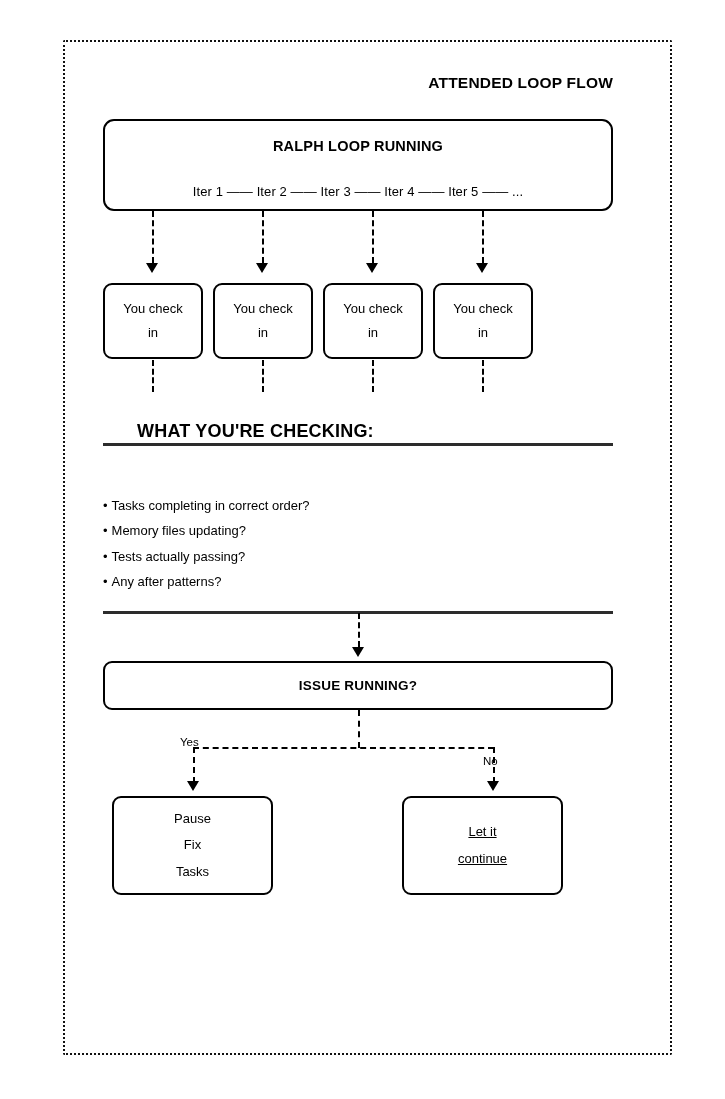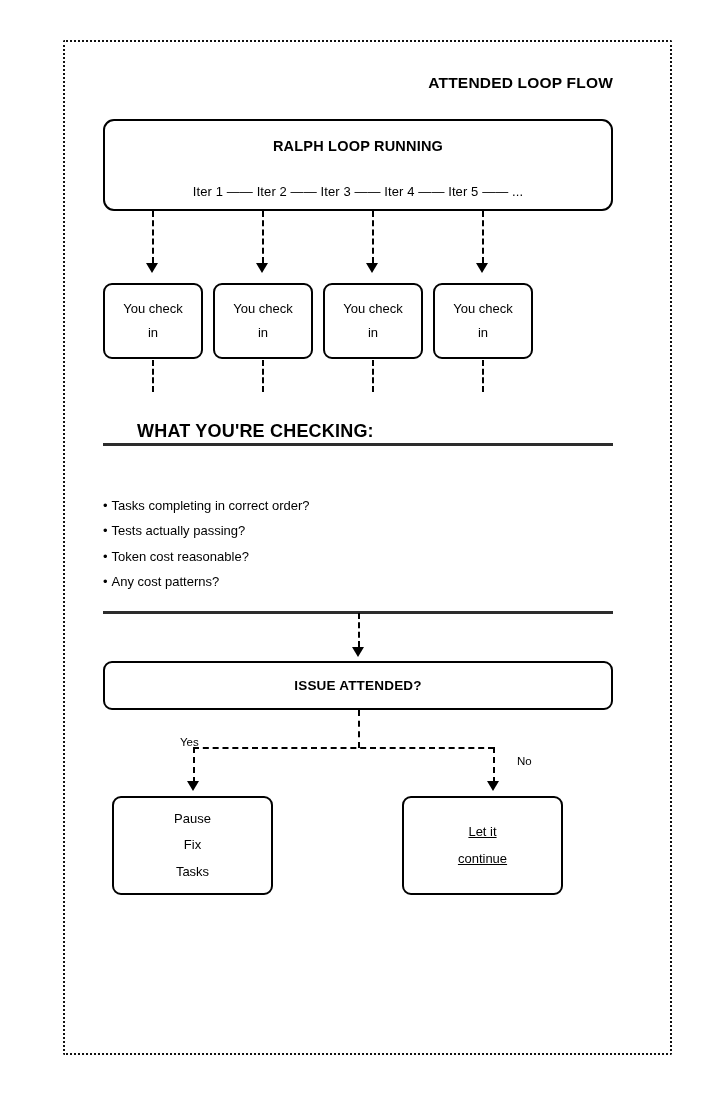--- a/index.html
+++ b/index.html
@@ -219,43 +219,43 @@
   <div class="v-dash" style="left:152px; top:360px; height:32px;"></div>
   <div class="v-dash" style="left:262px; top:360px; height:32px;"></div>
   <div class="v-dash" style="left:372px; top:360px; height:32px;"></div>
   <div class="v-dash" style="left:482px; top:360px; height:32px;"></div>
 
   <div class="section-heading">WHAT YOU'RE CHECKING:</div>
   <div class="rule rule-top"></div>
 
   <div class="check-list">
     <div class="check-item"><span class="bullet">•</span><span>Tasks completing in correct order?</span></div>
+    <div class="check-item"><span class="bullet">•</span><span>Memory files updating?</span></div>
     <div class="check-item"><span class="bullet">•</span><span>Tests actually passing?</span></div>
-    <div class="check-item"><span class="bullet">•</span><span>Token cost reasonable?</span></div>
-    <div class="check-item"><span class="bullet">•</span><span>Any cost patterns?</span></div>
+    <div class="check-item"><span class="bullet">•</span><span>Any after patterns?</span></div>
   </div>
 
   <div class="rule rule-bottom"></div>
 
   <div class="v-dash" style="left:358px; top:613px; height:34px;"></div>
   <div class="arrow-head" style="left:352px; top:647px;"></div>
 
   <div class="box issue-box">
-    <span>ISSUE ATTENDED?</span>
+    <span>ISSUE RUNNING?</span>
   </div>
 
   <div class="v-dash" style="left:358px; top:710px; height:38px;"></div>
   <div class="h-dash" style="left:193px; top:747px; width:301px;"></div>
   <div class="v-dash" style="left:193px; top:747px; height:36px;"></div>
   <div class="arrow-head" style="left:187px; top:781px;"></div>
   <div class="v-dash" style="left:493px; top:747px; height:36px;"></div>
   <div class="arrow-head" style="left:487px; top:781px;"></div>
 
   <div class="branch-label" style="left:180px; top:736px;">Yes</div>
-  <div class="branch-label" style="left:483px; top:755px;margin-left:34px;">No</div>
+  <div class="branch-label" style="left:483px; top:755px;">No</div>
 
   <div class="box outcome-box outcome-pause">
     <span>Pause</span>
     <span>Fix</span>
     <span>Tasks</span>
   </div>
   <div class="box outcome-box outcome-continue">
     <span>Let it</span>
     <span>continue</span>
   </div>

